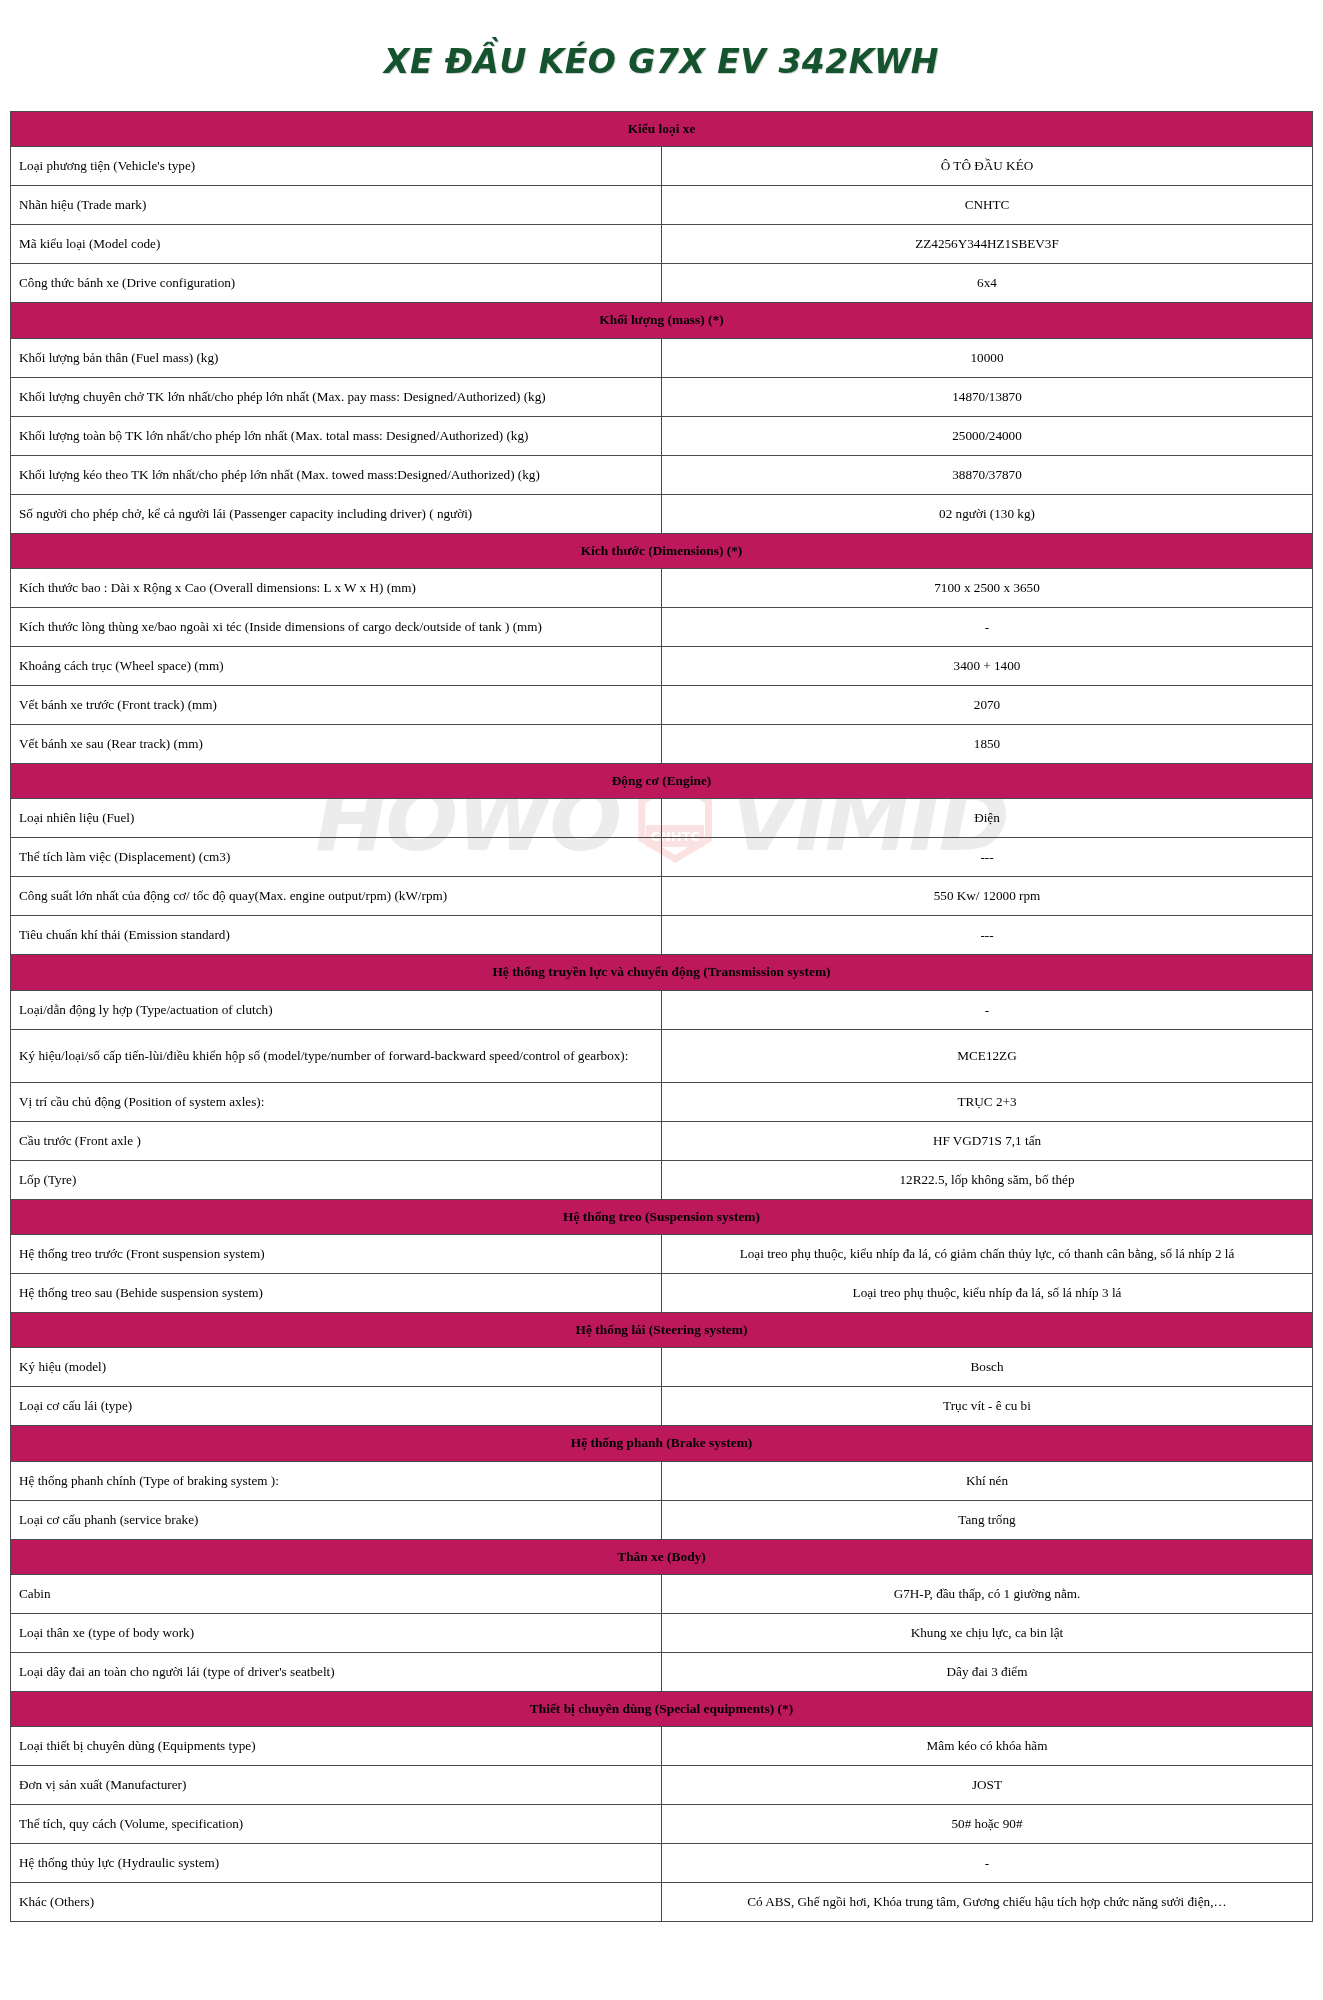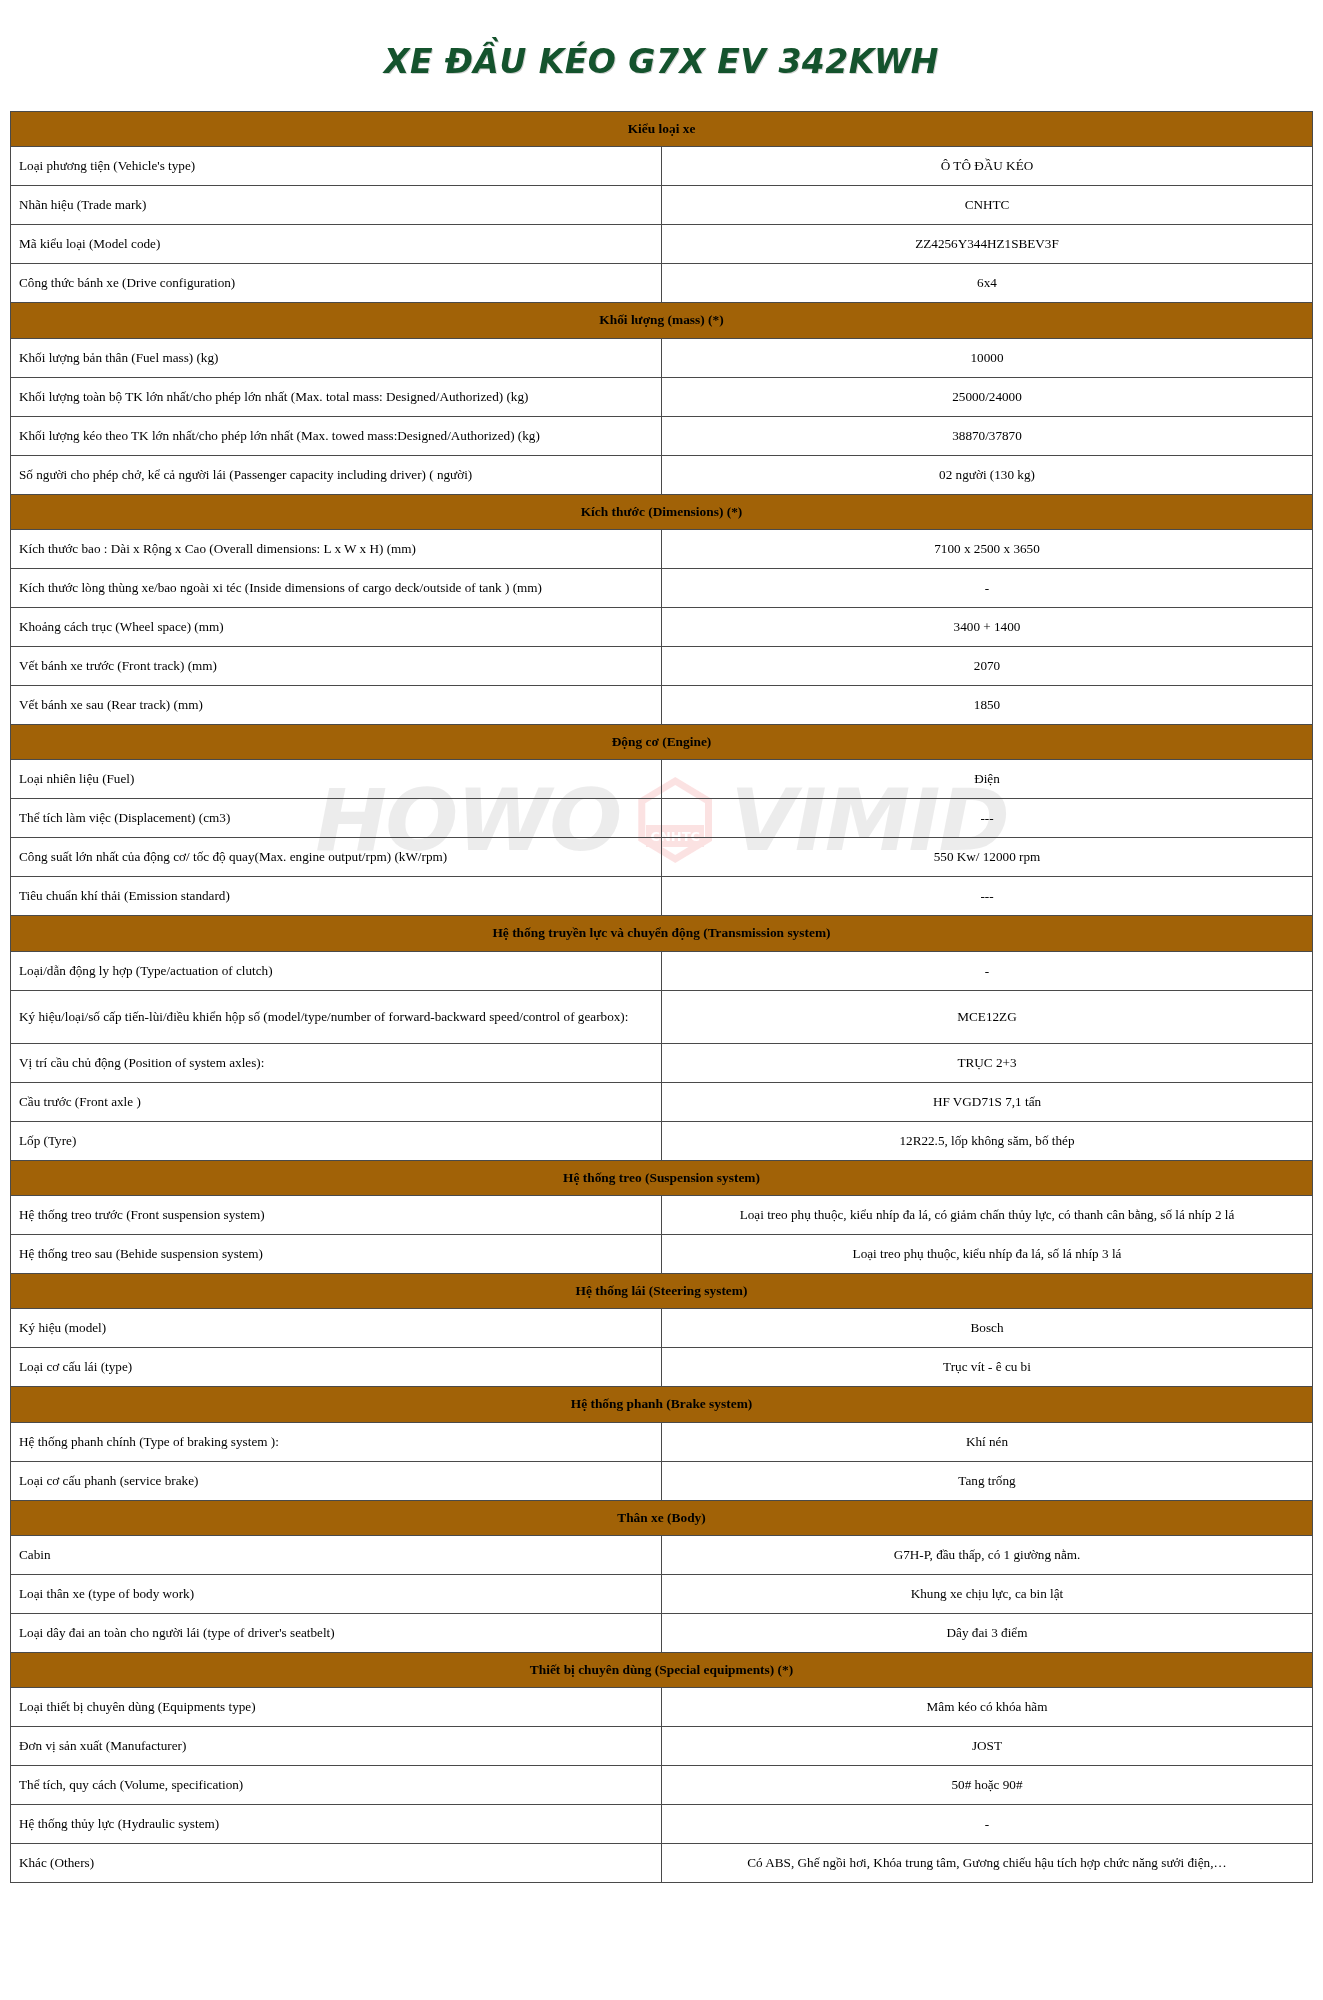--- a/index.html
+++ b/index.html
@@ -118,21 +118,21 @@
   td.label {
     width: 620px;
     text-align: left;
     padding-left: 9px;
   }
   td.value {
     text-align: center;
     font-size: 13px;
   }
   tr.section td {
-    background: #a16207;
+    background: #be185d;
     text-align: center;
     font-weight: bold;
     font-size: 13.4px;
     padding: 9px 8px;
     border-top: 1px solid #4a4a4a;
     border-bottom: 1px solid #4a4a4a;
   }
   tr.datarow td {
     height: 26px;
   }
@@ -181,20 +181,24 @@
           <td class="value">6x4</td>
         </tr>
         <tr class="section">
           <td colspan="2">Khối lượng (mass) (*)</td>
         </tr>
         <tr class="datarow">
           <td class="label">Khối lượng bản thân (Fuel mass) (kg)</td>
           <td class="value">10000</td>
         </tr>
         <tr class="datarow">
+          <td class="label">Khối lượng chuyên chở TK lớn nhất/cho phép lớn nhất (Max. pay mass: Designed/Authorized) (kg)</td>
+          <td class="value">14870/13870</td>
+        </tr>
+        <tr class="datarow">
           <td class="label">Khối lượng toàn bộ TK lớn nhất/cho phép lớn nhất (Max. total mass: Designed/Authorized) (kg)</td>
           <td class="value">25000/24000</td>
         </tr>
         <tr class="datarow">
           <td class="label">Khối lượng kéo theo TK lớn nhất/cho phép lớn nhất (Max. towed mass:Designed/Authorized) (kg)</td>
           <td class="value">38870/37870</td>
         </tr>
         <tr class="datarow">
           <td class="label">Số người cho phép chở, kể cả người lái (Passenger capacity including driver) ( người)</td>
           <td class="value">02 người  (130 kg)</td>

